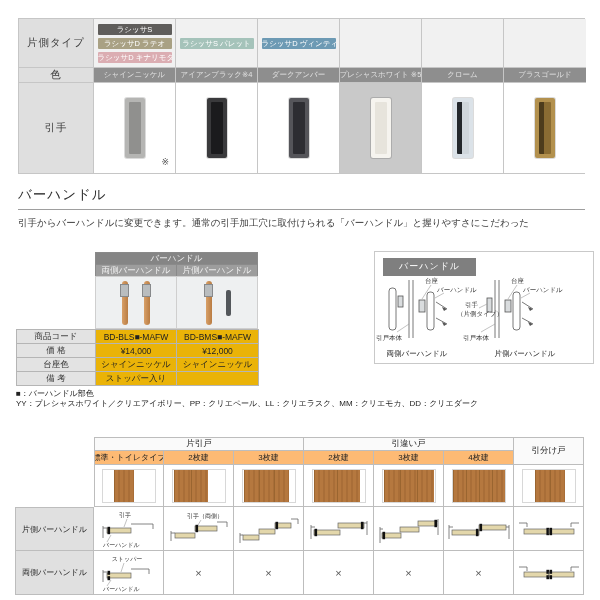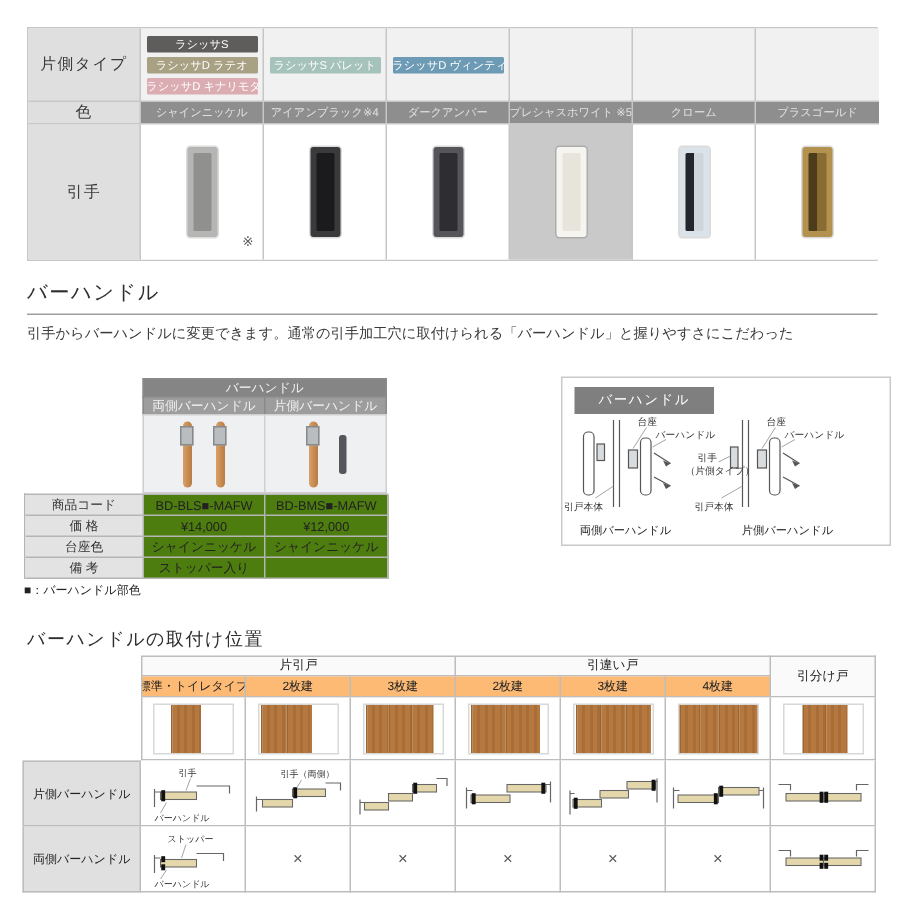--- a/index.html
+++ b/index.html
@@ -44,21 +44,21 @@
   #bh-img-both{left:95px;top:276px;width:82px;height:53px;}
   #bh-img-single{left:176px;top:276px;width:82px;height:53px;}
   .wbar{position:relative;width:10px;height:44px;}
   .stick{position:absolute;left:2px;top:0;width:6px;height:44px;border-radius:3px;
          background:linear-gradient(90deg,#d8a068,#b97c42);}
   .mount{position:absolute;top:3px;left:0;width:9px;height:13px;background:#b9bdbf;border:1px solid #87898b;box-sizing:border-box;}
   .slimbar{width:5px;height:26px;background:#53575b;border-radius:2px;}
   #bh-data{left:16px;top:329px;display:grid;grid-template-columns:79px 81px 82px;
            grid-auto-rows:14px;border-top:1px solid #b5b5b5;border-left:1px solid #b5b5b5;}
   .bd{box-sizing:border-box;border-right:1px solid #b5b5b5;border-bottom:1px solid #b5b5b5;
-      display:flex;align-items:center;justify-content:center;font-size:8.5px;background:#4d7c0f;color:#222;}
+      display:flex;align-items:center;justify-content:center;font-size:8.5px;background:#eab308;color:#222;}
   .bdl{background:#e3e3e3;color:#333;}
   #fn1{left:16px;top:388px;font-size:8px;color:#222;}
   #fn2{left:16px;top:398px;font-size:8px;color:#222;}
   
   #bh-diagram{left:374px;top:251px;width:220px;height:113px;border:1px solid #c9c9c9;background:#fff;box-sizing:border-box;}
   #bh-diagram .dbadge{position:absolute;left:8px;top:6px;background:#7f7f7f;color:#fff;
         font-size:9px;padding:2px 16px 3px;letter-spacing:1px;}
   .dtext{font-size:6.5px;fill:#333;}
   .dcap{font-size:7.5px;fill:#222;}
   .dln{stroke:#555;stroke-width:.8;fill:none;}
@@ -191,20 +191,21 @@
     <div class="bd">¥12,000</div>
     <div class="bd bdl">台座色</div>
     <div class="bd">シャインニッケル</div>
     <div class="bd">シャインニッケル</div>
     <div class="bd bdl">備 考</div>
     <div class="bd">ストッパー入り</div>
     <div class="bd"></div>
   </div>
 
   <div id="fn1" class="abs">■：バーハンドル部色</div>
+  <div id="fn2" class="abs">YY：プレシャスホワイト／クリエアイボリー、PP：クリエペール、LL：クリエラスク、MM：クリエモカ、DD：クリエダーク</div>
 
   <div id="bh-diagram" class="abs">
     <div class="dbadge">バーハンドル</div>
     <svg class="abs" style="left:0;top:20px;" width="218" height="90" viewBox="0 0 218 90">
 
       <rect class="dfill" x="14" y="16" width="7" height="42" rx="3"></rect>
       <rect class="dplate" x="23" y="24" width="5" height="11"></rect>
       <path class="dln" d="M34 8 V66 M38 8 V66"></path>
       <rect class="dplate" x="44" y="28" width="6" height="12"></rect>
       <rect class="dfill" x="52" y="20" width="7" height="38" rx="3"></rect>
@@ -227,21 +228,20 @@
       <path class="thin" d="M142 13 L133 27 M155 21 L146 26 M104 36 L112 32 M106 60 L120 52"></path>
       <text class="dtext" x="136" y="11">台座</text>
       <text class="dtext" x="148" y="20">バーハンドル</text>
       <text class="dtext" x="90" y="35">引手</text>
       <text class="dtext" x="82" y="44">（片側タイプ）</text>
       <text class="dtext" x="88" y="68">引戸本体</text>
       <text class="dcap" x="150" y="84" text-anchor="middle">片側バーハンドル</text>
     </svg>
   </div>
 
-  <div id="mount-heading" class="abs">バーハンドルの取付け位置</div>
 
   <div id="mount-table" class="abs">
 
     <div class="mc mblank"></div>
     <div class="mc ghc sp3 bt bl">片引戸</div>
     <div class="mc ghc sp3 bt">引違い戸</div>
     <div class="mc ghc rs2 bt">引分け戸</div>
 
     <div class="mc mblank"></div>
     <div class="mc shc bl">標準・トイレタイプ</div>

